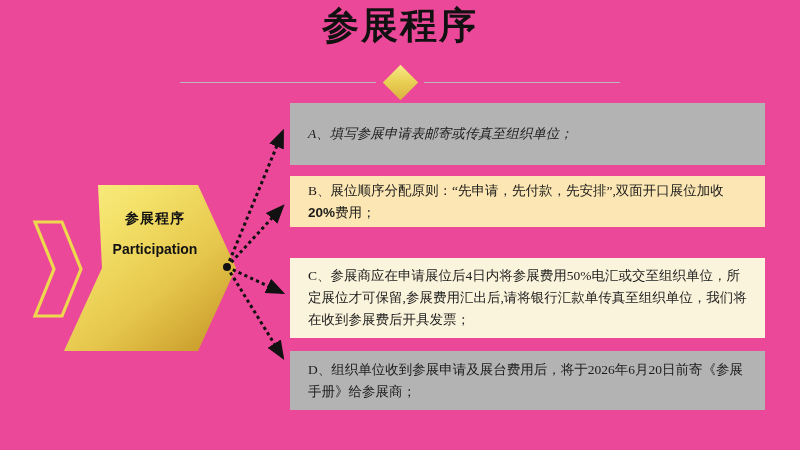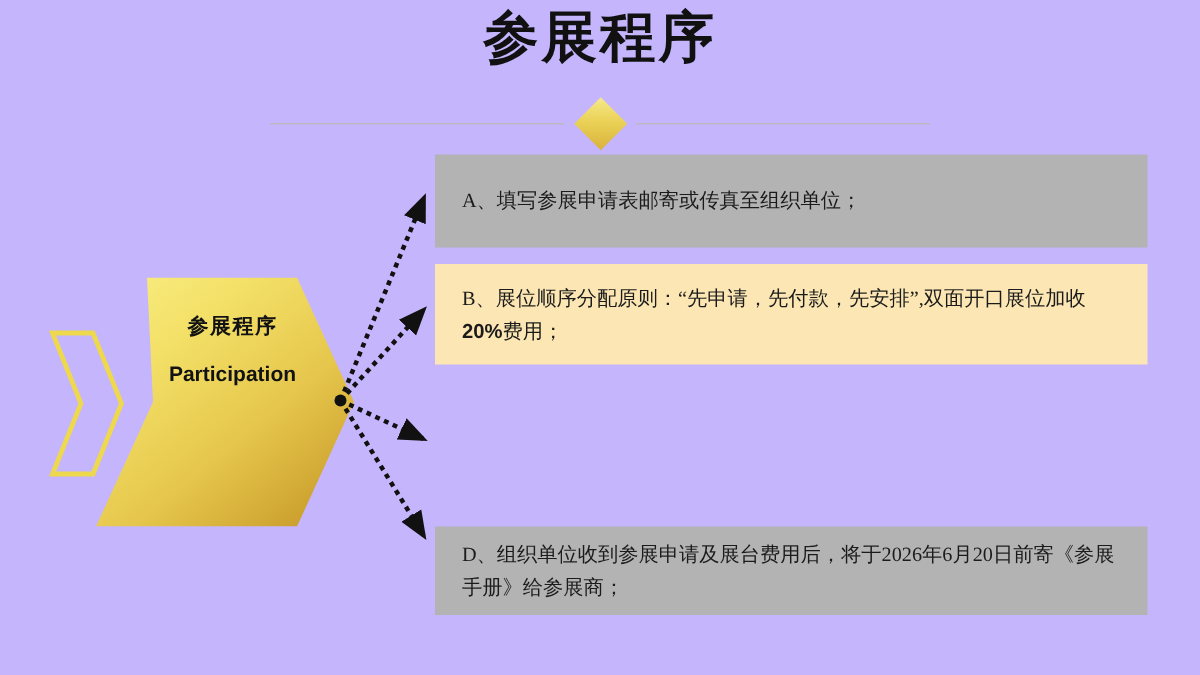--- a/index.html
+++ b/index.html
@@ -10,21 +10,21 @@
     width: 800px;
     height: 450px;
     background: #ffffff;
     font-family: "Liberation Sans", sans-serif;
     overflow: hidden;
   }
   .slide {
     position: relative;
     width: 800px;
     height: 450px;
-    background: #c4b5fd;
+    background: #ec4899;
   }
 
   
   .title-zone {
     position: absolute;
     left: 0;
     top: 4px;
     width: 800px;
     text-align: center;
   }
@@ -142,22 +142,22 @@
     font-family: "Liberation Serif", serif;
     font-size: 13.5px;
     line-height: 22px;
     color: #1b1b1b;
     display: flex;
     align-items: center;
   }
   .step .txt { width: 100%; }
   .step b { font-family: "Liberation Sans", sans-serif; font-weight: 700; }
 
-  #step-a { top: 103px; height: 62px; background: #b3b3b3; }
-  #step-b { top: 176px; height: 67px; background: #fce7b4; }
+  #step-a { top: 103px; height: 62px; background: #b3b3b3; font-style: italic; }
+  #step-b { top: 176px; height: 51px; background: #fce7b4; }
   #step-c { top: 258px; height: 80px; background: #fbf4dc; }
   #step-d { top: 351px; height: 59px; background: #b3b3b3; }
 </style>
 </head>
 <body>
 
 <div class="slide">
 
   <div class="title-zone">
     <div class="title-cn">参展程序</div>
@@ -210,18 +210,21 @@
   </svg>
 
   <div class="step" id="step-a">
     <div class="txt">A、填写参展申请表邮寄或传真至组织单位；</div>
   </div>
 
   <div class="step" id="step-b">
     <div class="txt"><span>B、展位顺序分配原则：“先申请，先付款，先安排”,双面开口展位加收</span><b>20%</b><span>费用；</span></div>
   </div>
 
+  <div class="step" id="step-c">
+    <div class="txt">C、参展商应在申请展位后4日内将参展费用50%电汇或交至组织单位，所定展位才可保留,参展费用汇出后,请将银行汇款单传真至组织单位，我们将在收到参展费后开具发票；</div>
+  </div>
 
   <div class="step" id="step-d">
     <div class="txt">D、组织单位收到参展申请及展台费用后，将于2026年6月20日前寄《参展手册》给参展商；</div>
   </div>
 
 </div>
 
 </body></html>

